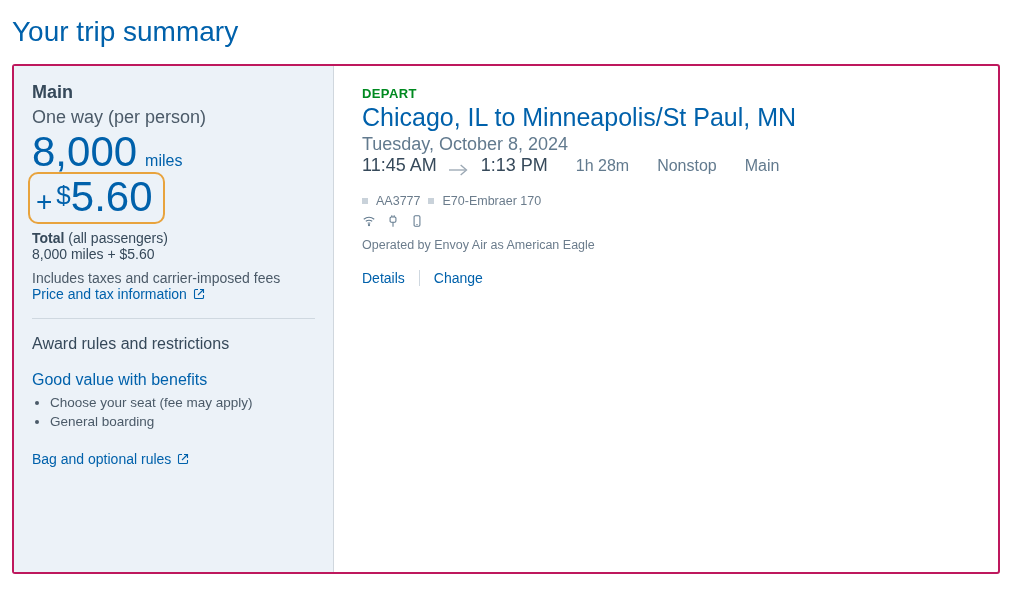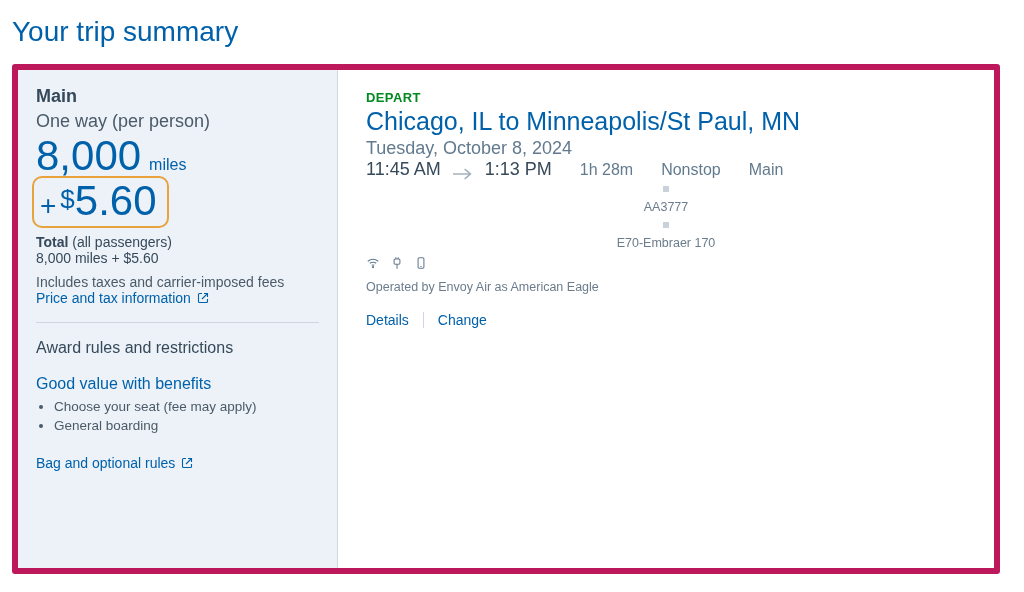--- a/index.html
+++ b/index.html
@@ -12,21 +12,21 @@
   }
   .container { padding: 16px 24px 0 12px; }
   .page-title {
     font-size: 28px;
     font-weight: 400;
     color: #0061ab;
     margin-bottom: 16px;
   }
   .card {
     display: flex;
-    border: 6px solid #be185d;
+    border: 2px solid #be185d;
     border-radius: 3px;
     min-height: 510px;
   }
   .sidebar {
     width: 320px;
     background: #ecf2f8;
     border-right: 1px solid #d0d7de;
     padding: 16px 18px;
     font-size: 14px;
     color: #36495a;
@@ -131,21 +131,21 @@
     font-size: 18px;
     color: #36495a;
   }
   .time-block { display: inline-flex; align-items: flex-end; gap: 12px; }
   .arrow {
     width: 20px; height: 14px; display: inline-block; position: relative; top: 1px;
   }
   .detail-muted { color: #627a8e; font-size: 16px; }
   .flight-meta {
     display: flex; align-items: center; gap: 8px;
-    font-size: 12.5px; color: #6b7c8c; margin-top: 6px; flex-direction: column;
+    font-size: 12.5px; color: #6b7c8c; margin-top: 18px;
   }
   .sq { width: 6px; height: 6px; background: #c9d2da; display: inline-block; }
   .amen-row { display: flex; gap: 10px; margin-top: 6px; color: #627a8e; }
   .amen-row svg { width: 14px; height: 14px; }
   .operated {
     font-size: 12.5px; color: #6b7c8c; margin-top: 10px;
   }
   .action-links {
     display: flex; align-items: center; gap: 14px; margin-top: 18px;
   }

